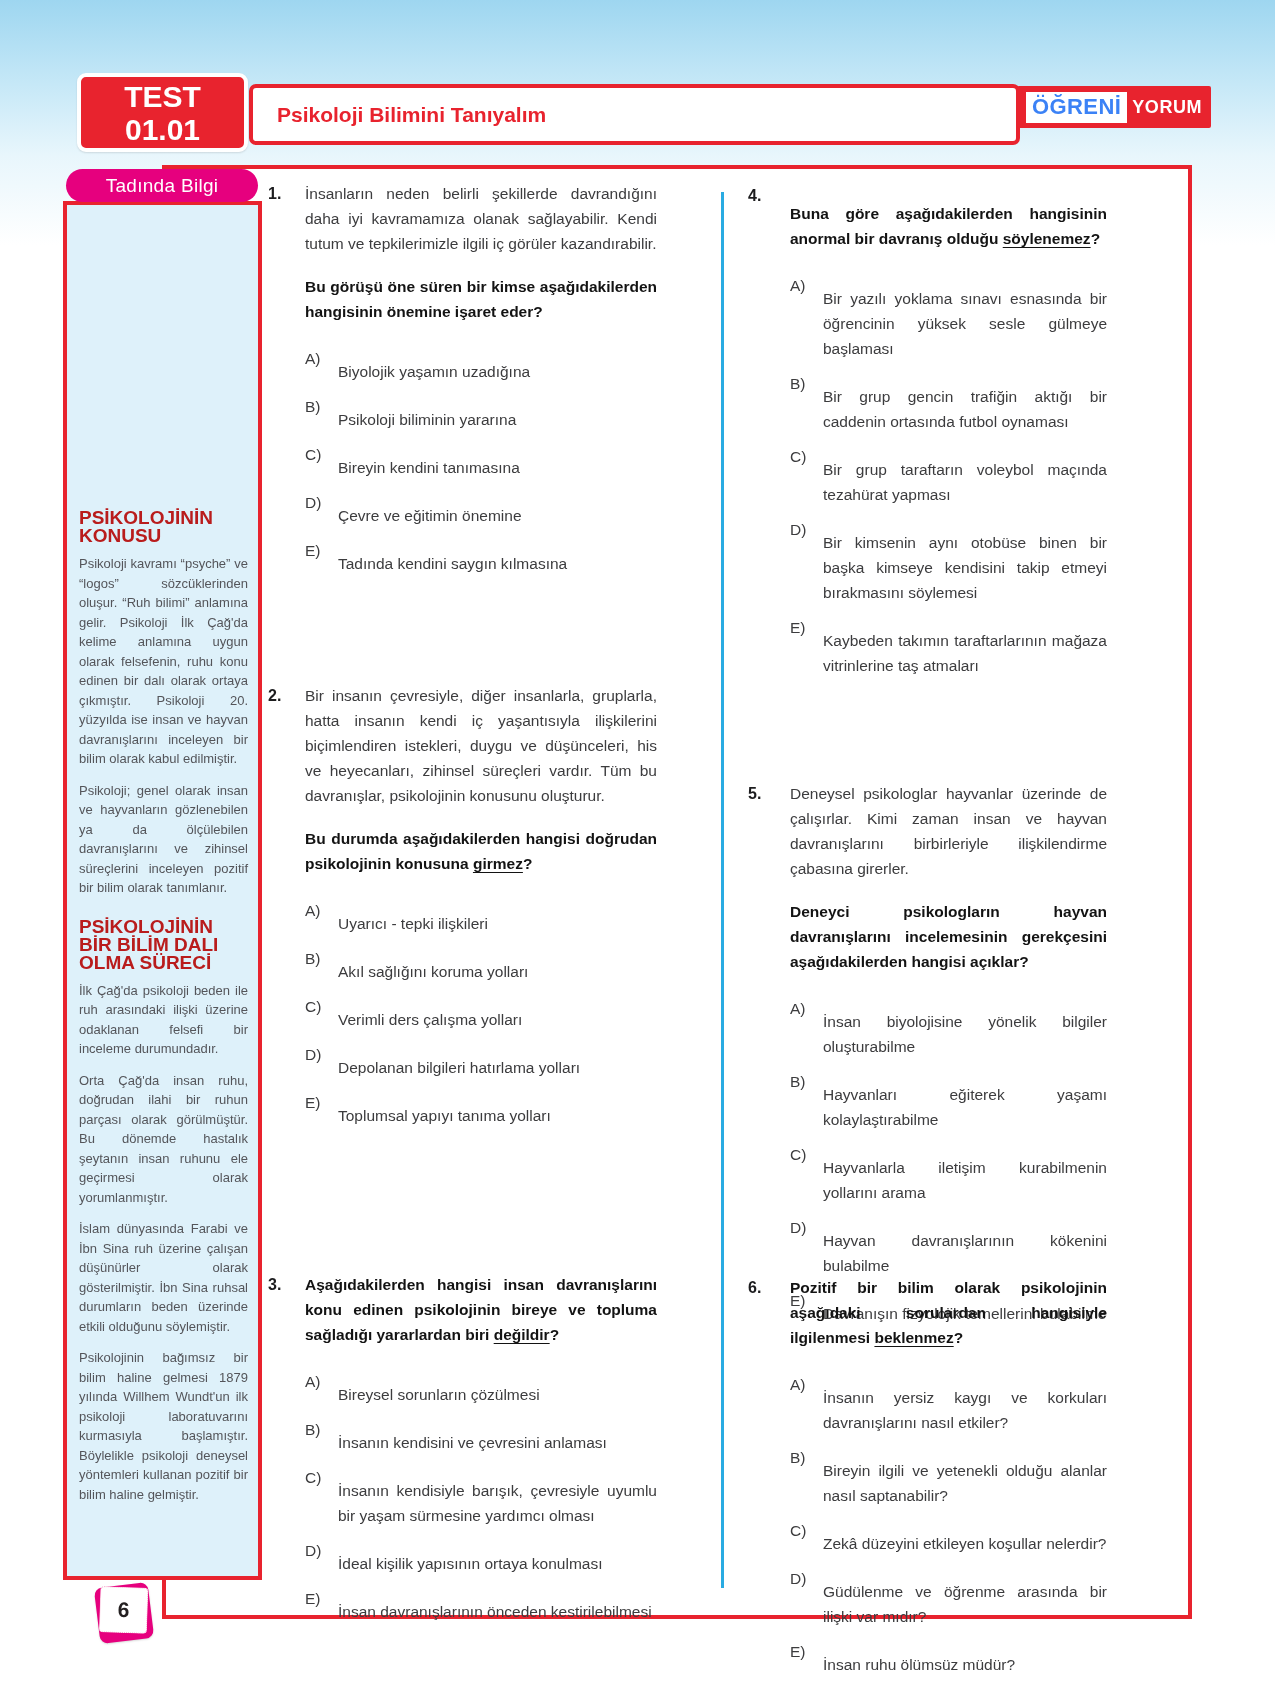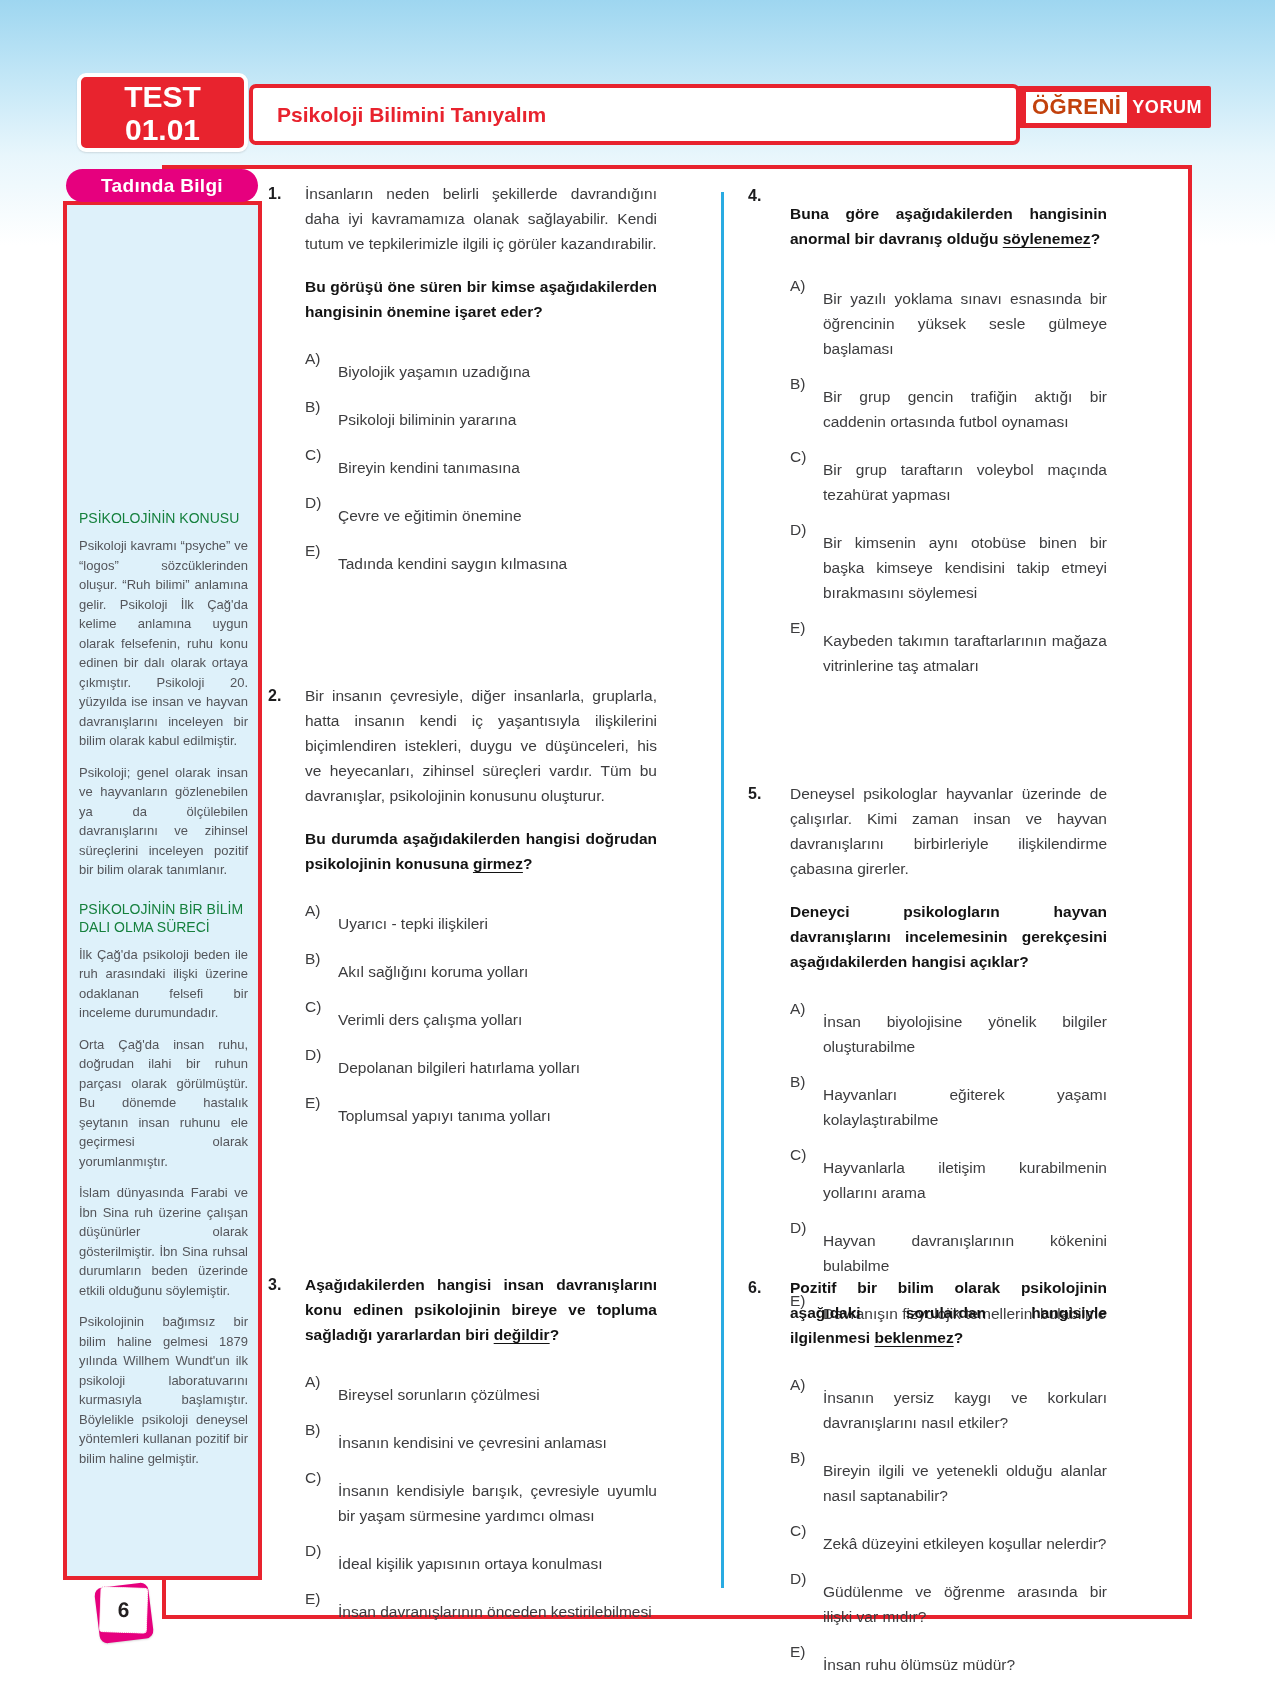--- a/index.html
+++ b/index.html
@@ -19,40 +19,40 @@
   .title-bar {
     position:absolute; left:249px; top:84px; width:771px; height:61px; box-sizing:border-box;
     background:#fff; border:4px solid #e8232e; border-radius:7px;
     display:flex; align-items:center; padding-left:24px; z-index:3;
   }
   .title-text { color:#e8232e; font-weight:bold; font-size:21px; }
   .brand {
     position:absolute; left:1017px; top:86px; height:42px; background:#e8232e;
     display:flex; align-items:center; padding:0 9px; z-index:4; border-radius:2px;
   }
-  .brand-white { background:#fff; color:#c2410c; font-weight:bold; font-size:22px; padding:2px 6px 3px 6px; letter-spacing:.4px; }
+  .brand-white { background:#fff; color:#3b82f6; font-weight:bold; font-size:22px; padding:2px 6px 3px 6px; letter-spacing:.4px; }
   .brand-rest  { color:#fff; font-weight:bold; font-size:18px; margin-left:5px; letter-spacing:.6px; }
   
   .content-box {
     position:absolute; left:162px; top:165px; width:1022px; height:1446px;
     background:#fff; border:4px solid #e8232e; z-index:1;
   }
   .divider { position:absolute; left:721px; top:192px; width:3px; height:1396px; background:#29abe2; z-index:2; }
   
   .sidebar-badge {
     position:absolute; left:66px; top:169px; width:192px; height:33px;
-    background:#e6007e; border-radius:17px; color:#fff; font-weight:bold; font-size:19px;
+    background:#e6007e; border-radius:17px; color:#fff; font-weight:normal; font-size:19px;
     display:flex; align-items:center; justify-content:center; z-index:6; letter-spacing:.3px;
   }
   .sidebar-box {
     position:absolute; left:63px; top:201px; width:191px; height:1371px; box-sizing:content-box;
     background:#def1fa; border:4px solid #e8232e; z-index:4;
   }
   .sidebar-content { position:absolute; top:304px; left:12px; right:10px; color:#54555a; font-size:13px; line-height:19.5px; }
-  .sb-heading { color:#15803d; font-weight:normal; font-size:14px; line-height:18px; margin:0 0 9px 0; }
+  .sb-heading { color:#b91c1c; font-weight:bold; font-size:19px; line-height:18px; margin:0 0 9px 0; }
   .sb-heading.mt { margin-top:20px; }
   .sb-p { margin:4px 0 12px 0; text-align:justify; }
   
   .question { position:absolute; display:flex; align-items:flex-start; color:#3c3c3e; font-size:15.5px; z-index:3; }
   .col-l { left:268px; width:389px; }
   .col-r { left:748px; width:359px; }
   .qnum { font-weight:bold; color:#1c1c1e; font-size:16px; line-height:25px; }
   .col-l .qnum { flex:0 0 37px; }
   .col-r .qnum { flex:0 0 42px; }
   .qbody { flex:1; min-width:0; }

